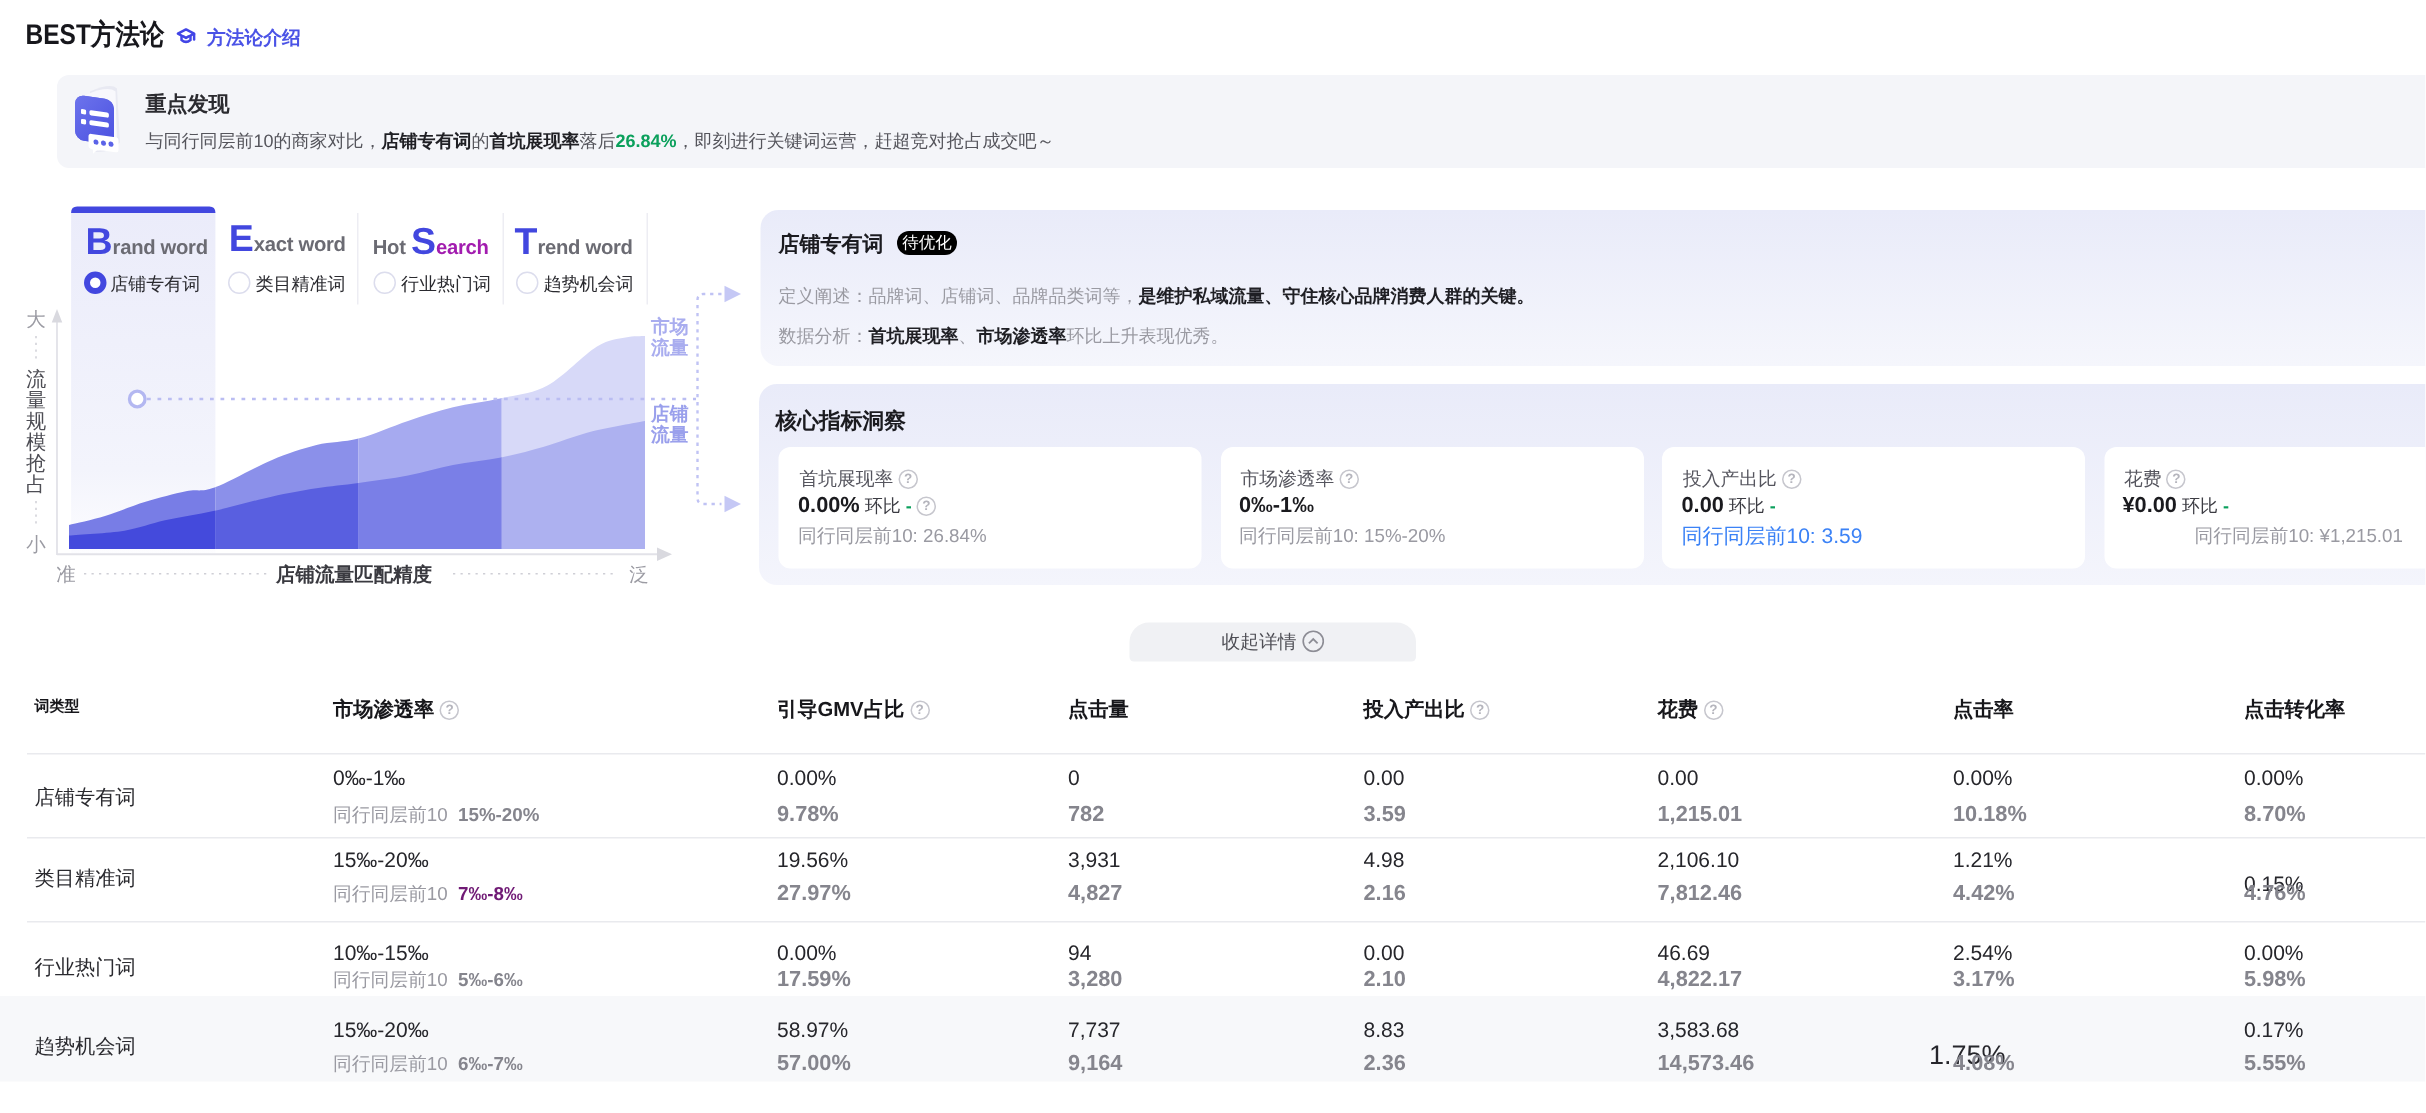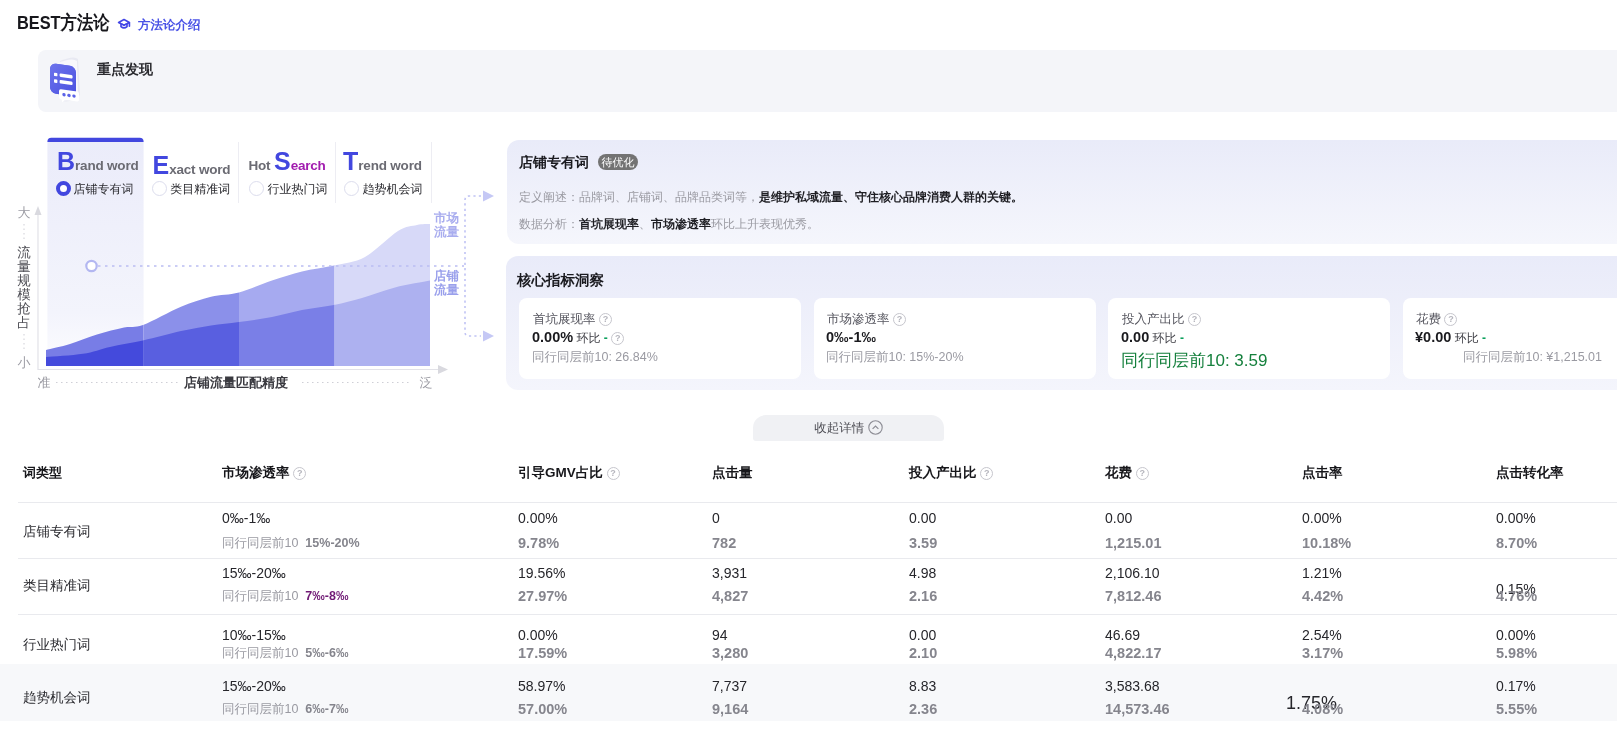--- a/index.html
+++ b/index.html
@@ -42,20 +42,21 @@
     </g>
   </g>
   <defs>
     <linearGradient id="bgrad" x1="0" y1="0" x2="1" y2="1">
       <stop offset="0" stop-color="#6d74ec"></stop>
           <stop offset="1" stop-color="#4a50e0"></stop>
     </linearGradient>
   </defs>
 </svg>
 <div class="abs" style="left:97px;top:61px;font-size:14px;font-weight:bold;color:#2b2b30;">重点发现</div>
+<div class="abs" style="left:97px;top:86px;font-size:12px;color:#55555c;">与同行同层前10的商家对比，<b style="color:#1f1f24;">店铺专有词</b>的<b style="color:#1f1f24;">首坑展现率</b>落后<b style="color:#0ba05c;">26.84%</b>，即刻进行关键词运营，赶超竞对抢占成交吧～</div>
 
 <svg class="abs" style="left:0;top:130px;" width="500" height="265" viewBox="0 0 500 265">
   <defs>
     <linearGradient id="selbg" x1="0" y1="0" x2="0" y2="1">
       <stop offset="0" stop-color="#ebecfa"></stop>
           <stop offset="0.75" stop-color="#f3f4fc"></stop>
           <stop offset="1" stop-color="#fdfdff"></stop>
     </linearGradient>
     <clipPath id="c1">
           <rect x="46" y="0" width="97.5" height="240"></rect>
@@ -116,21 +117,21 @@
   <text x="434" y="150" font-size="12.5" font-weight="bold" fill="#9aa0ec">店铺</text>
   <text x="434" y="164" font-size="12.5" font-weight="bold" fill="#9aa0ec">流量</text>
 
   <path d="M481 66 L469 66 Q465 66 465 70 L465 202 Q465 206 469 206 L481 206" fill="none" stroke="#c0c3f4" stroke-width="1.6" stroke-dasharray="2.2,3.2"></path>
   <path d="M483 60.5 L494 66 L483 71.5 Z" fill="#c5c8f5"></path>
   <path d="M483 200.5 L494 206 L483 211.5 Z" fill="#c5c8f5"></path>
 </svg>
 
 <div class="abs" style="left:57px;top:149px;height:25px;line-height:25px;white-space:nowrap;">
   <span style="font-size:25px;font-weight:bold;color:#4247df;">B</span><span style="font-size:13.5px;font-weight:bold;color:#6b6b73;letter-spacing:-0.2px;">rand word</span></div>
-<div class="abs" style="left:152.5px;top:149px;height:25px;line-height:33px;white-space:nowrap;">
+<div class="abs" style="left:152.5px;top:149px;height:25px;line-height:21px;white-space:nowrap;">
   <span style="font-size:25px;font-weight:bold;color:#4247df;">E</span><span style="font-size:13.5px;font-weight:bold;color:#6b6b73;letter-spacing:-0.2px;">xact word</span></div>
 <div class="abs" style="left:248.5px;top:149px;height:25px;line-height:25px;white-space:nowrap;">
   <span style="font-size:13.5px;font-weight:bold;color:#6b6b73;letter-spacing:-0.2px;">Hot </span><span style="font-size:25px;font-weight:bold;color:#4247df;">S</span><span style="font-size:13.5px;font-weight:bold;color:#a21caf;letter-spacing:-0.2px;">earch</span></div>
 <div class="abs" style="left:343px;top:149px;height:25px;line-height:25px;white-space:nowrap;">
   <span style="font-size:25px;font-weight:bold;color:#4247df;">T</span><span style="font-size:13.5px;font-weight:bold;color:#6b6b73;letter-spacing:-0.2px;">rend word</span></div>
 
 <div class="abs" style="left:55.7px;top:180.5px;width:15px;height:15px;border-radius:50%;border:4px solid #4247df;background:#fff;"></div>
 <div class="abs" style="left:73.5px;top:181px;font-size:12px;font-weight:500;color:#2a2a2f;">店铺专有词</div>
 <div class="abs" style="left:152px;top:180.5px;width:15px;height:15px;border-radius:50%;border:1.5px solid #dcdded;background:#fff;"></div>
 <div class="abs" style="left:170.3px;top:181px;font-size:12px;font-weight:500;color:#2a2a2f;">类目精准词</div>
@@ -138,54 +139,54 @@
 <div class="abs" style="left:267.4px;top:181px;font-size:12px;font-weight:500;color:#2a2a2f;">行业热门词</div>
 <div class="abs" style="left:344px;top:180.5px;width:15px;height:15px;border-radius:50%;border:1.5px solid #dcdded;background:#fff;"></div>
 <div class="abs" style="left:362.4px;top:181px;font-size:12px;font-weight:500;color:#2a2a2f;">趋势机会词</div>
 
 <div class="abs" style="left:238px;top:142px;width:1px;height:61px;background:#ededf3;"></div>
 <div class="abs" style="left:335px;top:142px;width:1px;height:61px;background:#ededf3;"></div>
 <div class="abs" style="left:430.5px;top:142px;width:1px;height:61px;background:#ededf3;"></div>
 
 <div class="abs" style="left:507px;top:140px;width:1110px;height:104px;background:linear-gradient(180deg,#e9ebf9,#f5f6fc);border-radius:12px 0 0 12px;"></div>
 <div class="abs" style="left:519px;top:154px;font-size:14px;font-weight:bold;color:#1b1b20;">店铺专有词</div>
-<div class="abs" style="left:598px;top:153.5px;width:40px;height:16px;background:#737373;border-radius:9px;color:#fff;font-size:11px;line-height:16px;text-align:center;">待优化</div>
+<div class="abs" style="left:598px;top:153.5px;width:40px;height:16px;background:#000000;border-radius:9px;color:#fff;font-size:11px;line-height:16px;text-align:center;">待优化</div>
 <div class="abs" style="left:519px;top:189px;font-size:12px;color:#9a9aa2;white-space:nowrap;">定义阐述：品牌词、店铺词、品牌品类词等，<b style="color:#1f1f24;">是维护私域流量、守住核心品牌消费人群的关键。</b></div>
 <div class="abs" style="left:519px;top:216px;font-size:12px;color:#9a9aa2;white-space:nowrap;">数据分析：<b style="color:#1f1f24;">首坑展现率</b>、<b style="color:#1f1f24;">市场渗透率</b>环比上升表现优秀。</div>
 
 <div class="abs" style="left:506px;top:256px;width:1111px;height:134px;background:linear-gradient(180deg,#e9ebf9,#f4f5fc);border-radius:12px 0 0 12px;"></div>
 <div class="abs" style="left:517px;top:271px;font-size:14.5px;font-weight:bold;color:#1b1b20;">核心指标洞察</div>
 <div class="abs" style="left:519.4px;top:297.6px;width:282px;height:81px;background:#fff;border-radius:8px;"></div>
 <div class="abs" style="left:813.9px;top:297.6px;width:282px;height:81px;background:#fff;border-radius:8px;"></div>
 <div class="abs" style="left:1108.4px;top:297.6px;width:282px;height:81px;background:#fff;border-radius:8px;"></div>
 <div class="abs" style="left:1402.9px;top:297.6px;width:282px;height:81px;background:#fff;border-radius:8px;"></div>
 
 <div class="abs" style="left:533px;top:311px;font-size:12.5px;color:#55555e;">首坑展现率 <span class="qicon">?</span></div>
 <div class="abs" style="left:532px;top:329px;font-size:12px;color:#3c3c43;"><b style="font-size:14.5px;color:#1a1a1e;">0.00%</b> 环比 <b style="color:#0ba05c;">-</b> <span class="qicon">?</span></div>
 <div class="abs" style="left:532px;top:349px;font-size:12.5px;color:#9a9aa2;">同行同层前10: 26.84%</div>
 
 <div class="abs" style="left:827px;top:311px;font-size:12.5px;color:#55555e;">市场渗透率 <span class="qicon">?</span></div>
 <div class="abs" style="left:826px;top:329px;font-size:12px;color:#3c3c43;"><b style="font-size:14.5px;color:#1a1a1e;">0‰-1‰</b></div>
 <div class="abs" style="left:826px;top:349px;font-size:12.5px;color:#9a9aa2;">同行同层前10: 15%-20%</div>
 
 <div class="abs" style="left:1122px;top:311px;font-size:12.5px;color:#55555e;">投入产出比 <span class="qicon">?</span></div>
 <div class="abs" style="left:1121px;top:329px;font-size:12px;color:#3c3c43;"><b style="font-size:14.5px;color:#1a1a1e;">0.00</b> 环比 <b style="color:#0ba05c;">-</b></div>
-<div class="abs" style="left:1121px;top:349px;font-size:17px;color:#15803d;">同行同层前10: 3.59</div>
+<div class="abs" style="left:1121px;top:349px;font-size:14px;color:#3b82f6;">同行同层前10: 3.59</div>
 
 <div class="abs" style="left:1416px;top:311px;font-size:12.5px;color:#55555e;">花费 <span class="qicon">?</span></div>
 <div class="abs" style="left:1415px;top:329px;font-size:12px;color:#3c3c43;"><b style="font-size:14.5px;color:#1a1a1e;">¥0.00</b> 环比 <b style="color:#0ba05c;">-</b></div>
 <div class="abs" style="left:1415px;top:349px;font-size:12.5px;color:#9a9aa2;margin-left:48px;">同行同层前10: ¥1,215.01</div>
 
 <div class="abs" style="left:753px;top:415px;width:191px;height:26px;background:#f0f1f4;border-radius:13px 13px 3px 3px;text-align:center;font-size:12.5px;color:#4e4e55;line-height:26px;">收起详情 <svg width="15" height="15" viewBox="0 0 15 15" style="vertical-align:-3px;">
         <circle cx="7.5" cy="7.5" r="6.7" fill="none" stroke="#8d8d95" stroke-width="1.1"></circle>
         <path d="M4.6 8.9 L7.5 6 L10.4 8.9" fill="none" stroke="#8d8d95" stroke-width="1.2"></path>
       </svg></div>
 
 <div class="abs" style="left:0;top:664px;width:1617px;height:56.5px;background:#f7f8fa;"></div>
-<div class="abs" style="left:23px;top:464px;font-size:13px;font-weight:bold;color:#17171b;">词类型</div>
+<div class="abs" style="left:23px;top:464px;font-size:10px;font-weight:bold;color:#17171b;">词类型</div>
 <div class="abs" style="left:222px;top:464px;font-size:13.5px;font-weight:bold;color:#17171b;">市场渗透率 <span class="qicon">?</span></div>
 <div class="abs" style="left:518px;top:464px;font-size:13.5px;font-weight:bold;color:#17171b;">引导GMV占比 <span class="qicon">?</span></div>
 <div class="abs" style="left:712px;top:464px;font-size:13.5px;font-weight:bold;color:#17171b;">点击量</div>
 <div class="abs" style="left:909px;top:464px;font-size:13.5px;font-weight:bold;color:#17171b;">投入产出比 <span class="qicon">?</span></div>
 <div class="abs" style="left:1105px;top:464px;font-size:13.5px;font-weight:bold;color:#17171b;">花费 <span class="qicon">?</span></div>
 <div class="abs" style="left:1302px;top:464px;font-size:13.5px;font-weight:bold;color:#17171b;">点击率</div>
 <div class="abs" style="left:1496px;top:464px;font-size:13.5px;font-weight:bold;color:#17171b;">点击转化率</div>
 <div class="abs" style="left:18px;top:501.8px;width:1599px;height:1px;background:#e9eaee;"></div>
 <div class="abs" style="left:18px;top:557.5px;width:1599px;height:1px;background:#e9eaee;"></div>
 <div class="abs" style="left:18px;top:613.5px;width:1599px;height:1px;background:#e9eaee;"></div>

